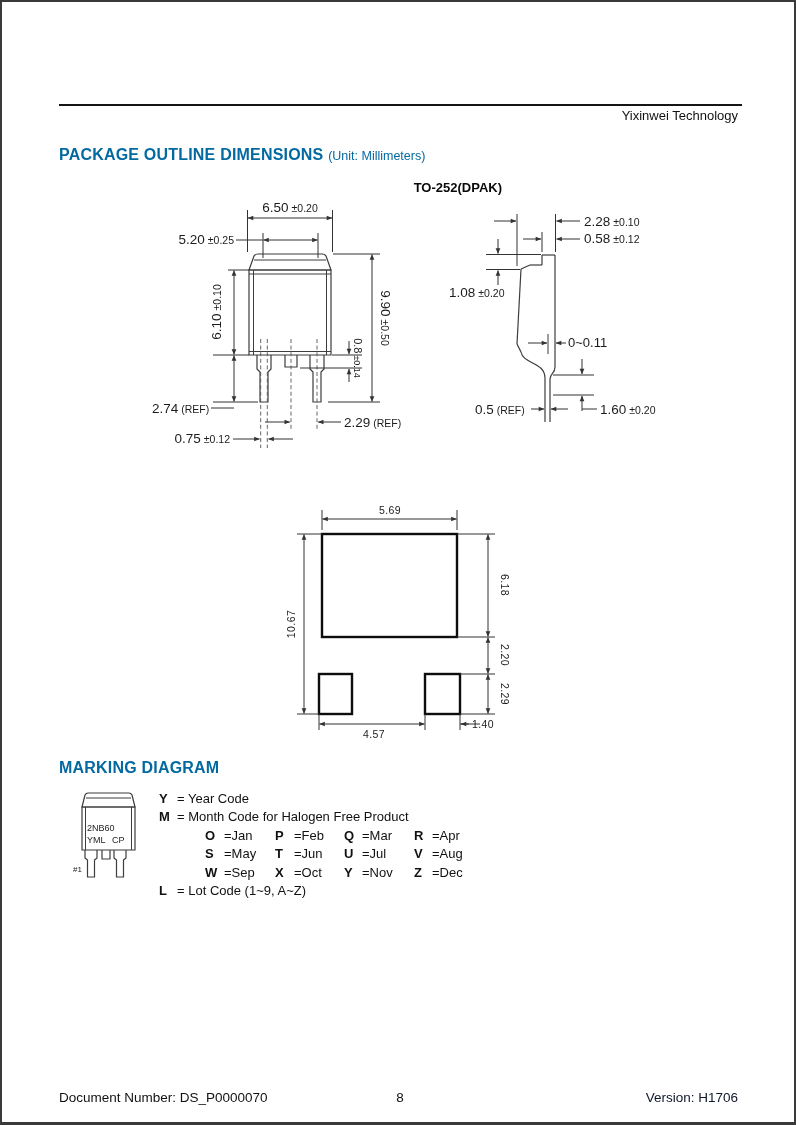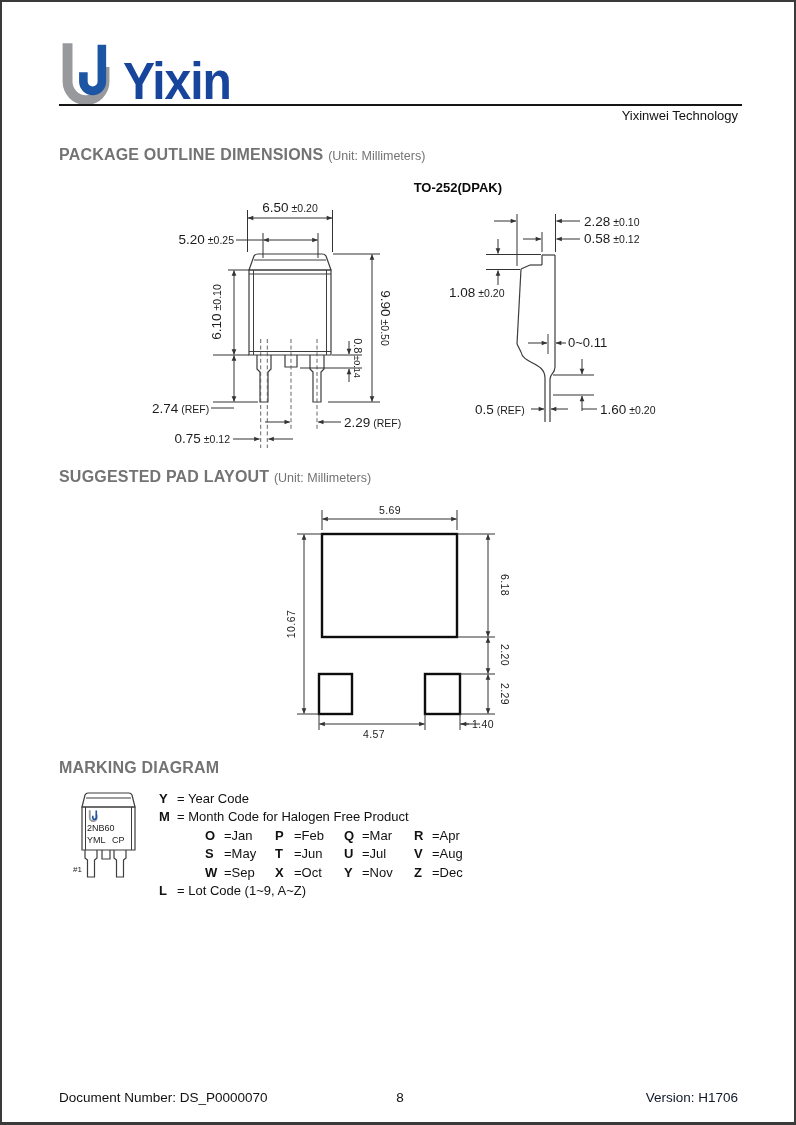--- a/index.html
+++ b/index.html
@@ -14,21 +14,21 @@
     overflow:hidden;
   }
   .abs{position:absolute;}
   
   .logo-wrap{left:55px;top:40px;display:flex;align-items:flex-end;gap:4px;}
   .logo-text{font-size:48px;font-weight:bold;color:#17459c;letter-spacing:-1px;line-height:1;transform:scaleY(1.08);transform-origin:bottom;}
   .titles{right:56px;top:44px;text-align:right;font-size:19px;font-weight:bold;color:#0d0d0d;line-height:25px;letter-spacing:.2px;}
   .header-rule{left:57px;top:102px;width:683px;height:2px;background:#151515;}
   .subtitle{right:56px;top:106px;font-size:13px;color:#111;}
   
-  .sec-head{left:57px;font-size:16px;font-weight:bold;color:#737373;letter-spacing:.2px;}
+  .sec-head{left:57px;font-size:16px;font-weight:bold;color:#0369a1;letter-spacing:.2px;}
   .sec-unit{font-size:12.5px;font-weight:normal;letter-spacing:0;}
   .pkg-name{left:300px;top:178px;width:200px;text-align:right;font-size:13px;font-weight:bold;color:#0a0a0a;}
   
   .legend{left:157px;top:789px;width:420px;font-size:13px;color:#111;}
   .legend-line{height:18.4px;display:flex;}
   .legend-code{display:inline-block;width:18px;font-weight:bold;}
   .mrow{height:18.4px;margin-left:46px;display:grid;grid-template-columns:19px 51px 19px 50px 18px 52px 18px auto;}
   .mrow b{font-weight:bold;}
   
   .footer-left{left:57px;top:1088px;font-size:13.5px;color:#111;}
@@ -44,45 +44,31 @@
   .dv{font-size:13.5px;}
   .dt{font-size:10.5px;}
   .pv{font-size:10.5px;letter-spacing:.4px;}
   .mk{font-size:9px;}
 </style>
 </head>
 <body>
 
 <div class="page">
 
-  <div class="abs logo-wrap">
-    <svg width="62" height="66" viewBox="0 0 90 100">
-      <defs></defs>
-      <g id="logo-u-sym">
-        <path d="M14,2 V60 A28,28 0 0 0 70,60 V38" stroke="#97999d" stroke-width="15" fill="none"></path>
-        <path d="M38,46 V60 A14,14 0 0 0 66,60 V4" stroke="#1d55a5" stroke-width="13" fill="none"></path>
-      </g>
-    </svg>
-    <span class="logo-text">Yixin</span>
-  </div>
 
 
   <div class="abs header-rule"></div>
   <div class="abs subtitle">Yixinwei Technology</div>
 
   <div class="abs sec-head" style="top:144px;">
     <span>PACKAGE OUTLINE DIMENSIONS</span>
     <span class="sec-unit">(Unit: Millimeters)</span>
   </div>
   <div class="abs pkg-name">TO-252(DPAK)</div>
 
-  <div class="abs sec-head" style="top:466px;">
-    <span>SUGGESTED PAD LAYOUT</span>
-    <span class="sec-unit">(Unit: Millimeters)</span>
-  </div>
 
   <div class="abs sec-head" style="top:757px;">
     <span>MARKING DIAGRAM</span>
   </div>
 
   <svg class="abs" style="left:0;top:0;" width="796" height="1125" viewBox="0 0 796 1125">
     <defs>
       <marker id="ar" viewBox="0 0 10 10" refX="9.5" refY="5" markerWidth="9" markerHeight="5.6" orient="auto-start-reverse">
         <path d="M0,0.8 L10,5 L0,9.2 Z" fill="#333"></path>
       </marker>

